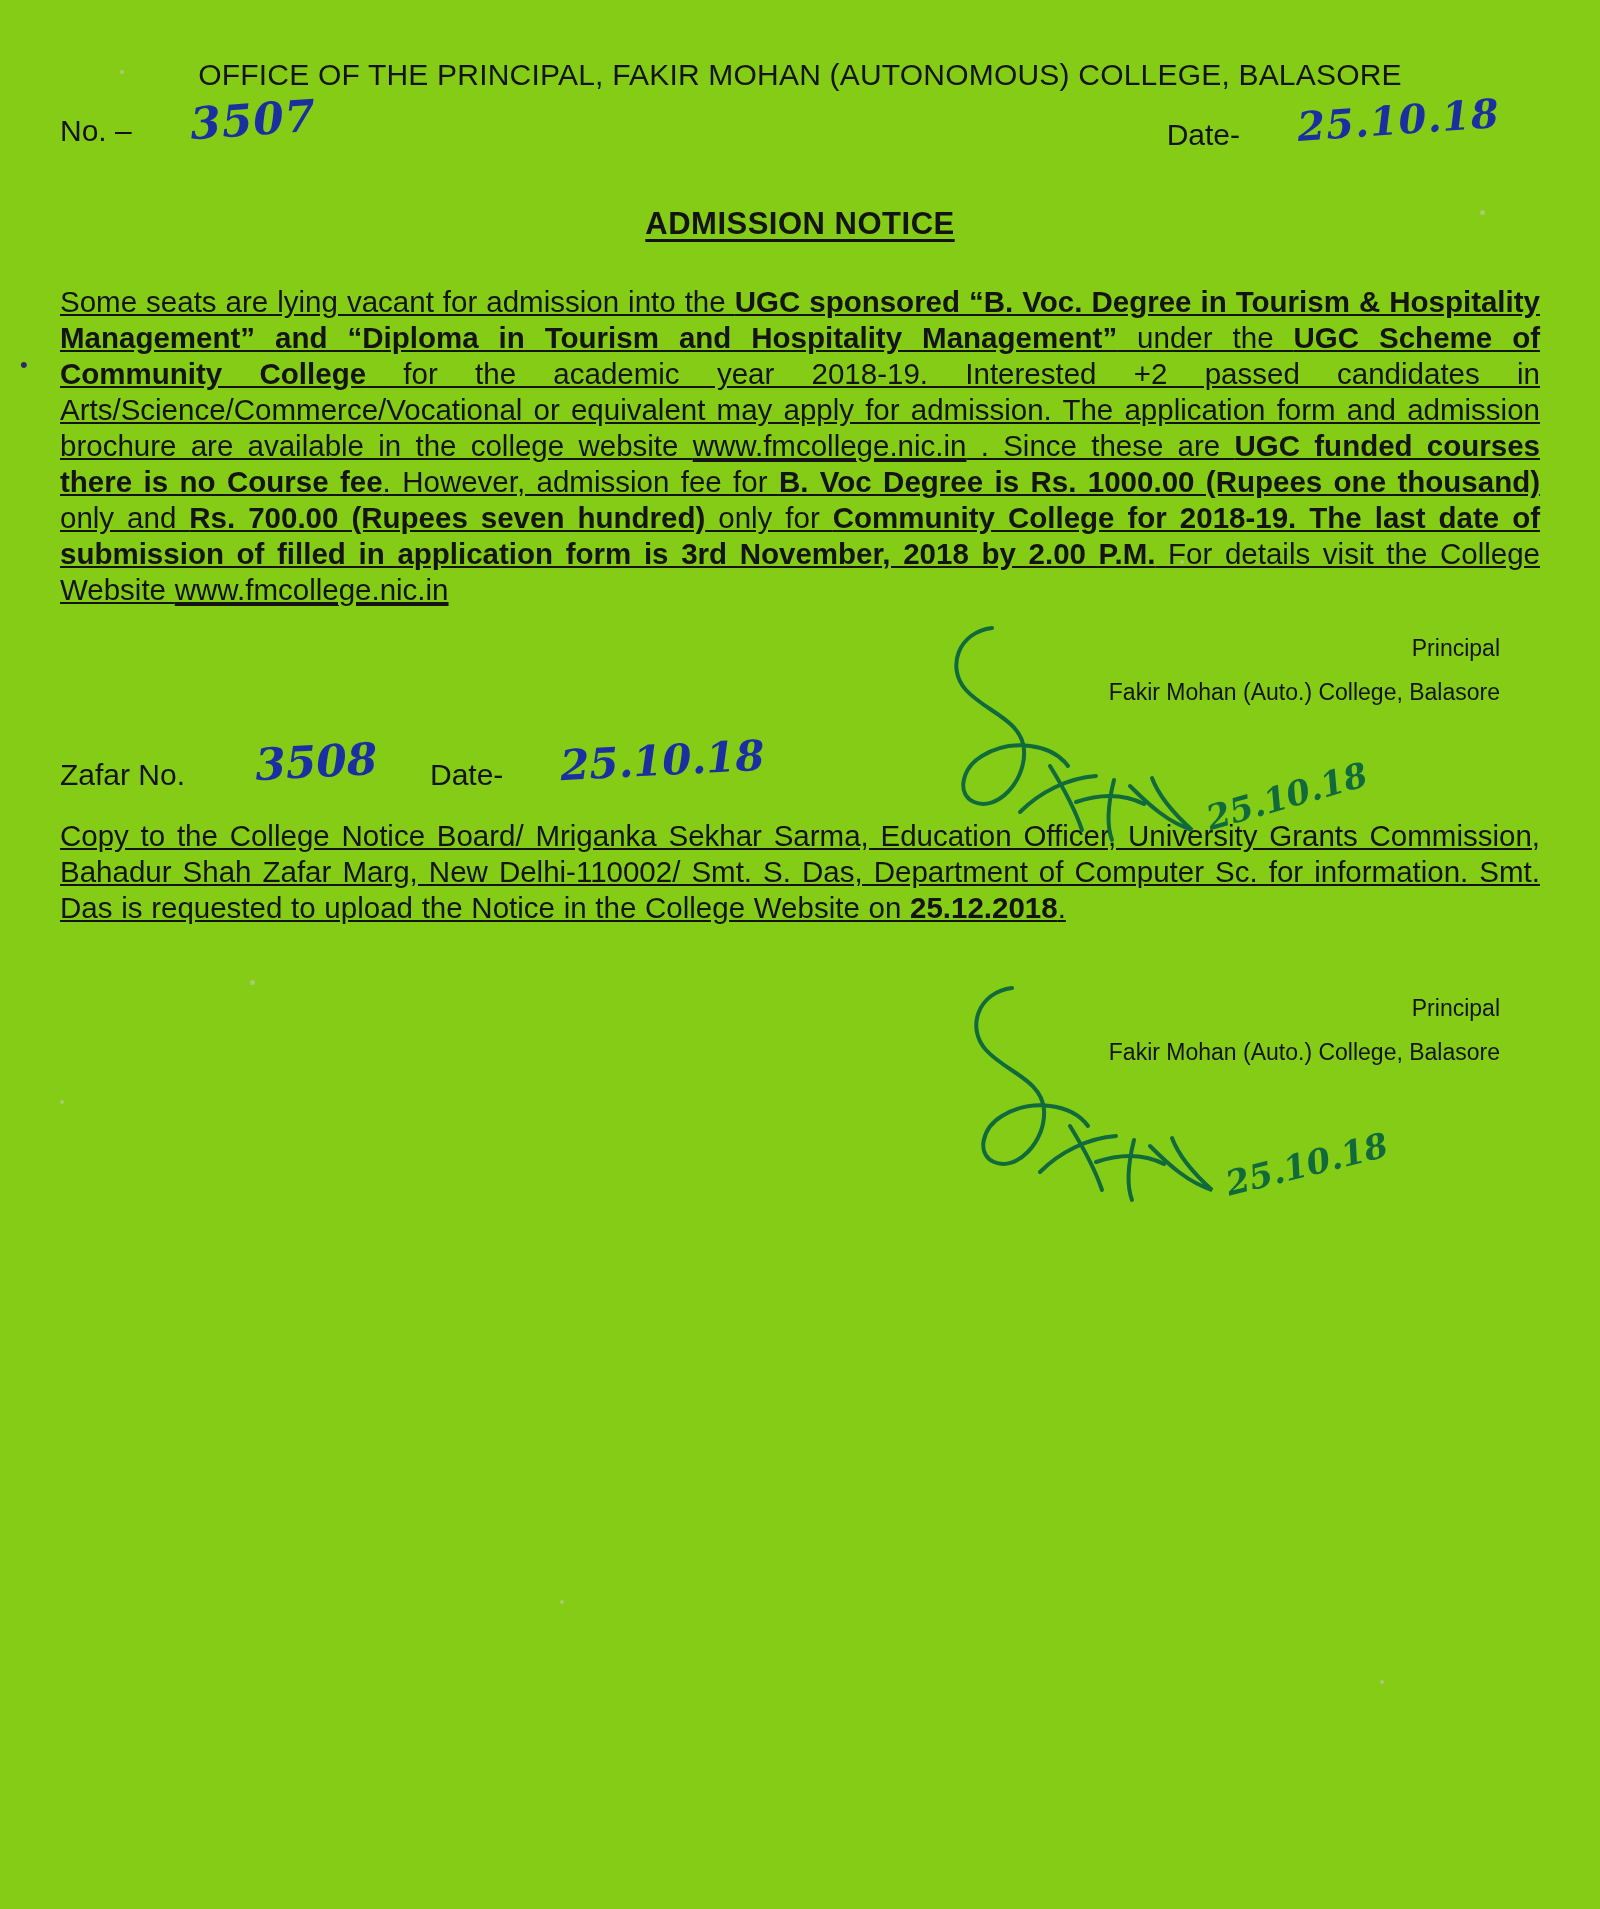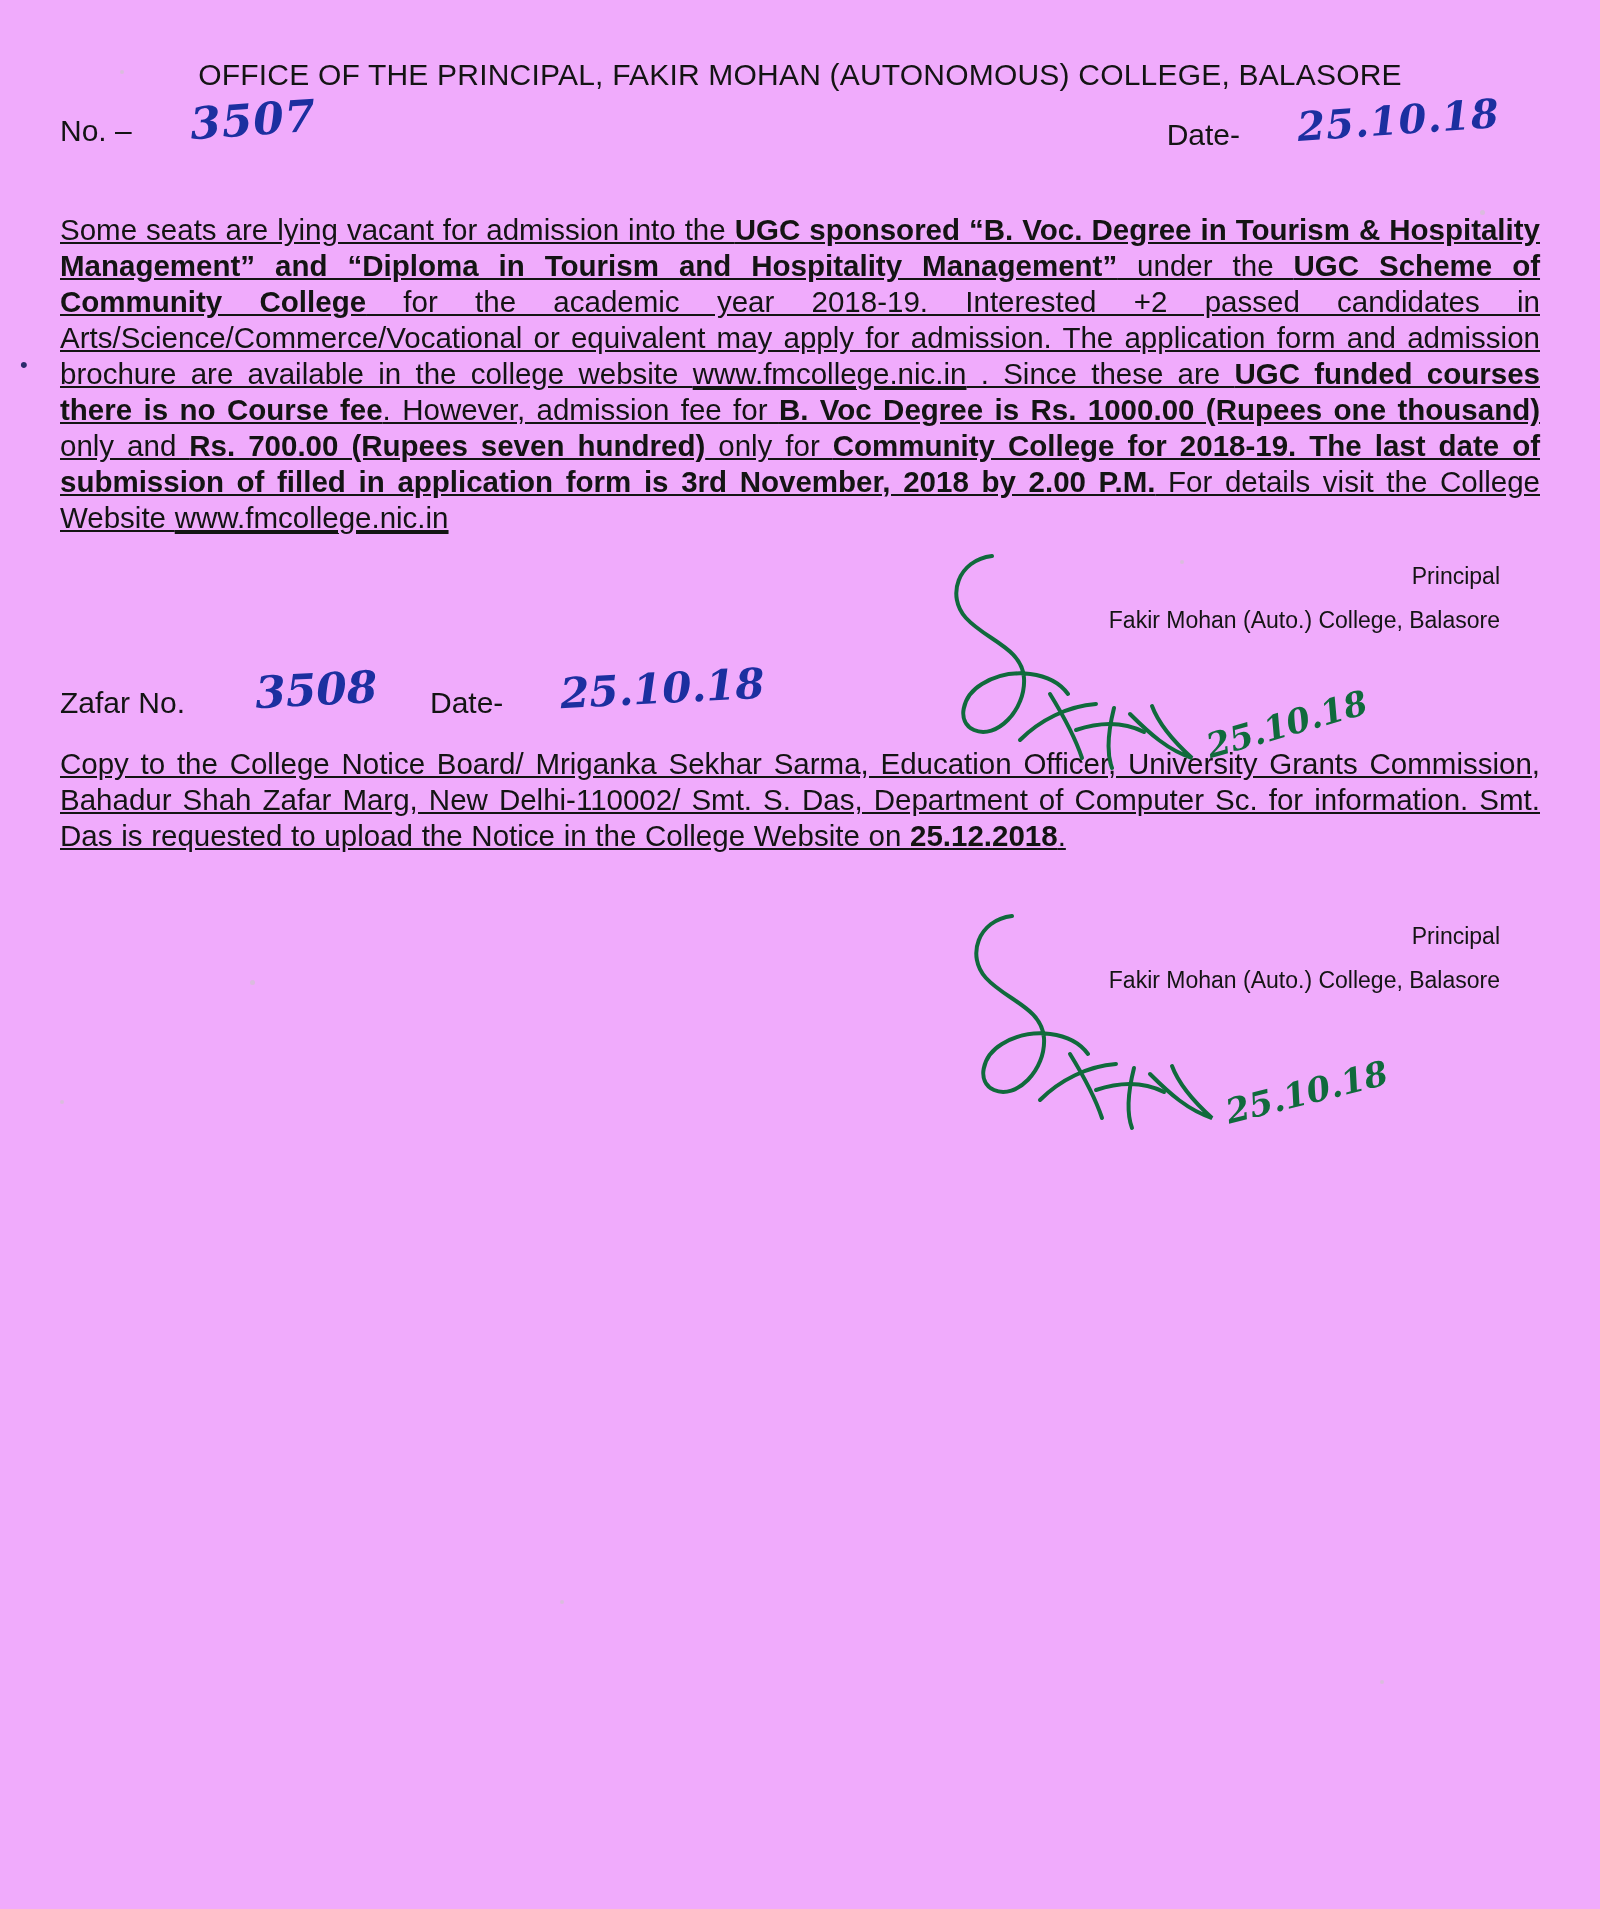--- a/index.html
+++ b/index.html
@@ -9,21 +9,21 @@
   }
   body {
     font-family: "Liberation Sans", sans-serif;
     color: #141414;
   }
   .page {
     position: relative;
     width: 1600px;
     height: 1909px;
     margin: 0 auto;
-    background: #f0abfc;
+    background: #84cc16;
     overflow: hidden;
   }
   
   .speckle {
     position: absolute;
     background: #c9c9c4;
     border-radius: 50%;
     opacity: .55;
   }
   .sheet {
@@ -185,20 +185,21 @@
 
     <div class="office-line">OFFICE OF THE PRINCIPAL, FAKIR MOHAN (AUTONOMOUS) COLLEGE, BALASORE</div>
 
     <div class="refrow">
       <span class="no-label">No. –</span>
       <span class="no-value">3507</span>
       <span class="date-label">Date-</span>
       <span class="date-value">25.10.18</span>
     </div>
 
+    <div class="notice-title">ADMISSION NOTICE</div>
 
     <div class="tiny-mark">•</div>
 
     <p class="body-para">
       <span>Some seats are lying vacant for admission into the </span><b>UGC sponsored “B. Voc. Degree in Tourism &amp; Hospitality Management” and “Diploma in Tourism and Hospitality Management”</b><span> under the </span><b>UGC Scheme of Community College</b><span> for the academic year 2018-19. Interested +2 passed candidates in Arts/Science/Commerce/Vocational or equivalent may apply for admission. The application form and admission brochure are available in the college website </span><span class="link">www.fmcollege.nic.in</span><span> . Since these are </span><b>UGC funded courses there is no Course fee</b><span>. However, admission fee for </span><b>B. Voc Degree is Rs. 1000.00 (Rupees one thousand)</b><span> only and </span><b>Rs. 700.00 (Rupees seven hundred)</b><span> only for </span><b>Community College for 2018-19. The last date of submission of filled in application form is 3rd November, 2018 by 2.00 P.M.</b><span> For details visit the College Website </span><span class="link">www.fmcollege.nic.in</span>
     </p>
 
     <div class="sig-block" style="margin-top:18px;">
       <div class="sig-scribble" style="top:-10px;right:330px;">
         <svg class="sig-svg" width="330" height="230" viewBox="0 0 330 230" fill="none" stroke="#106a3c" stroke-width="4" stroke-linecap="round">

